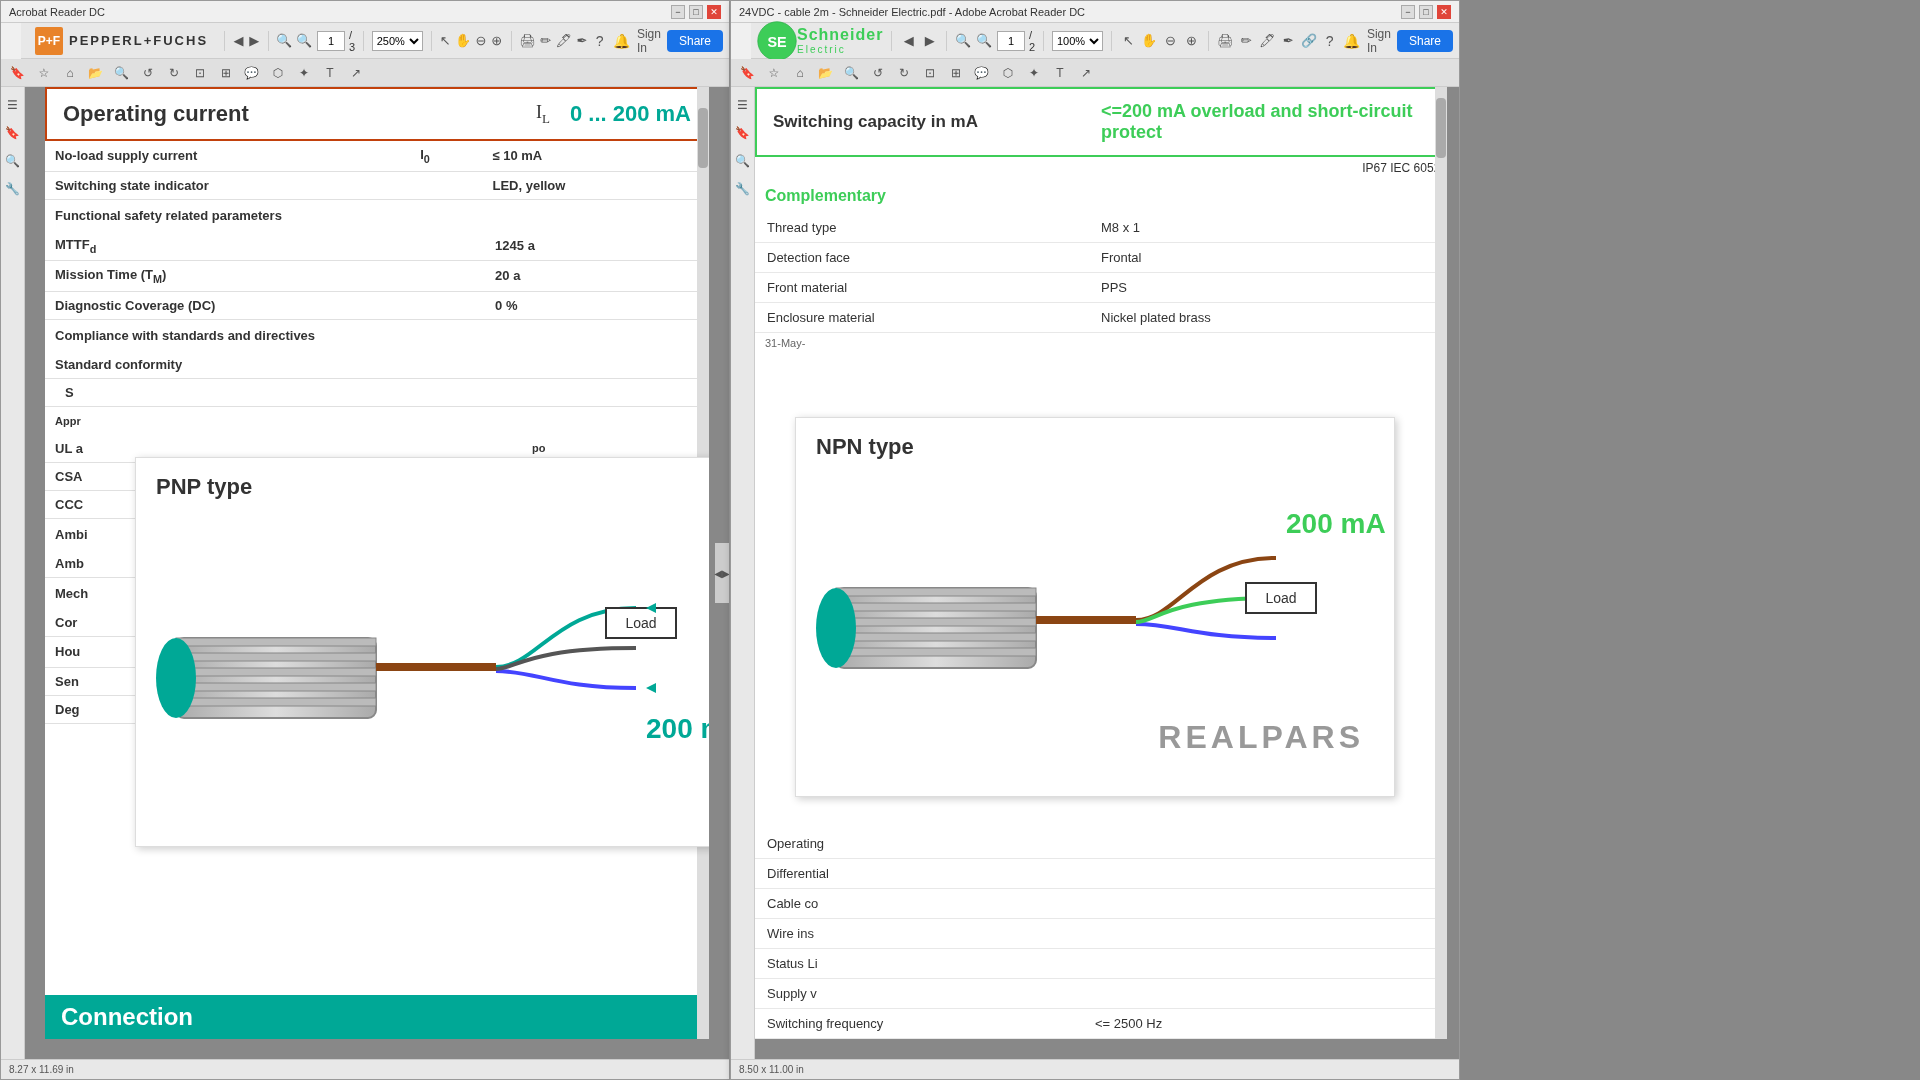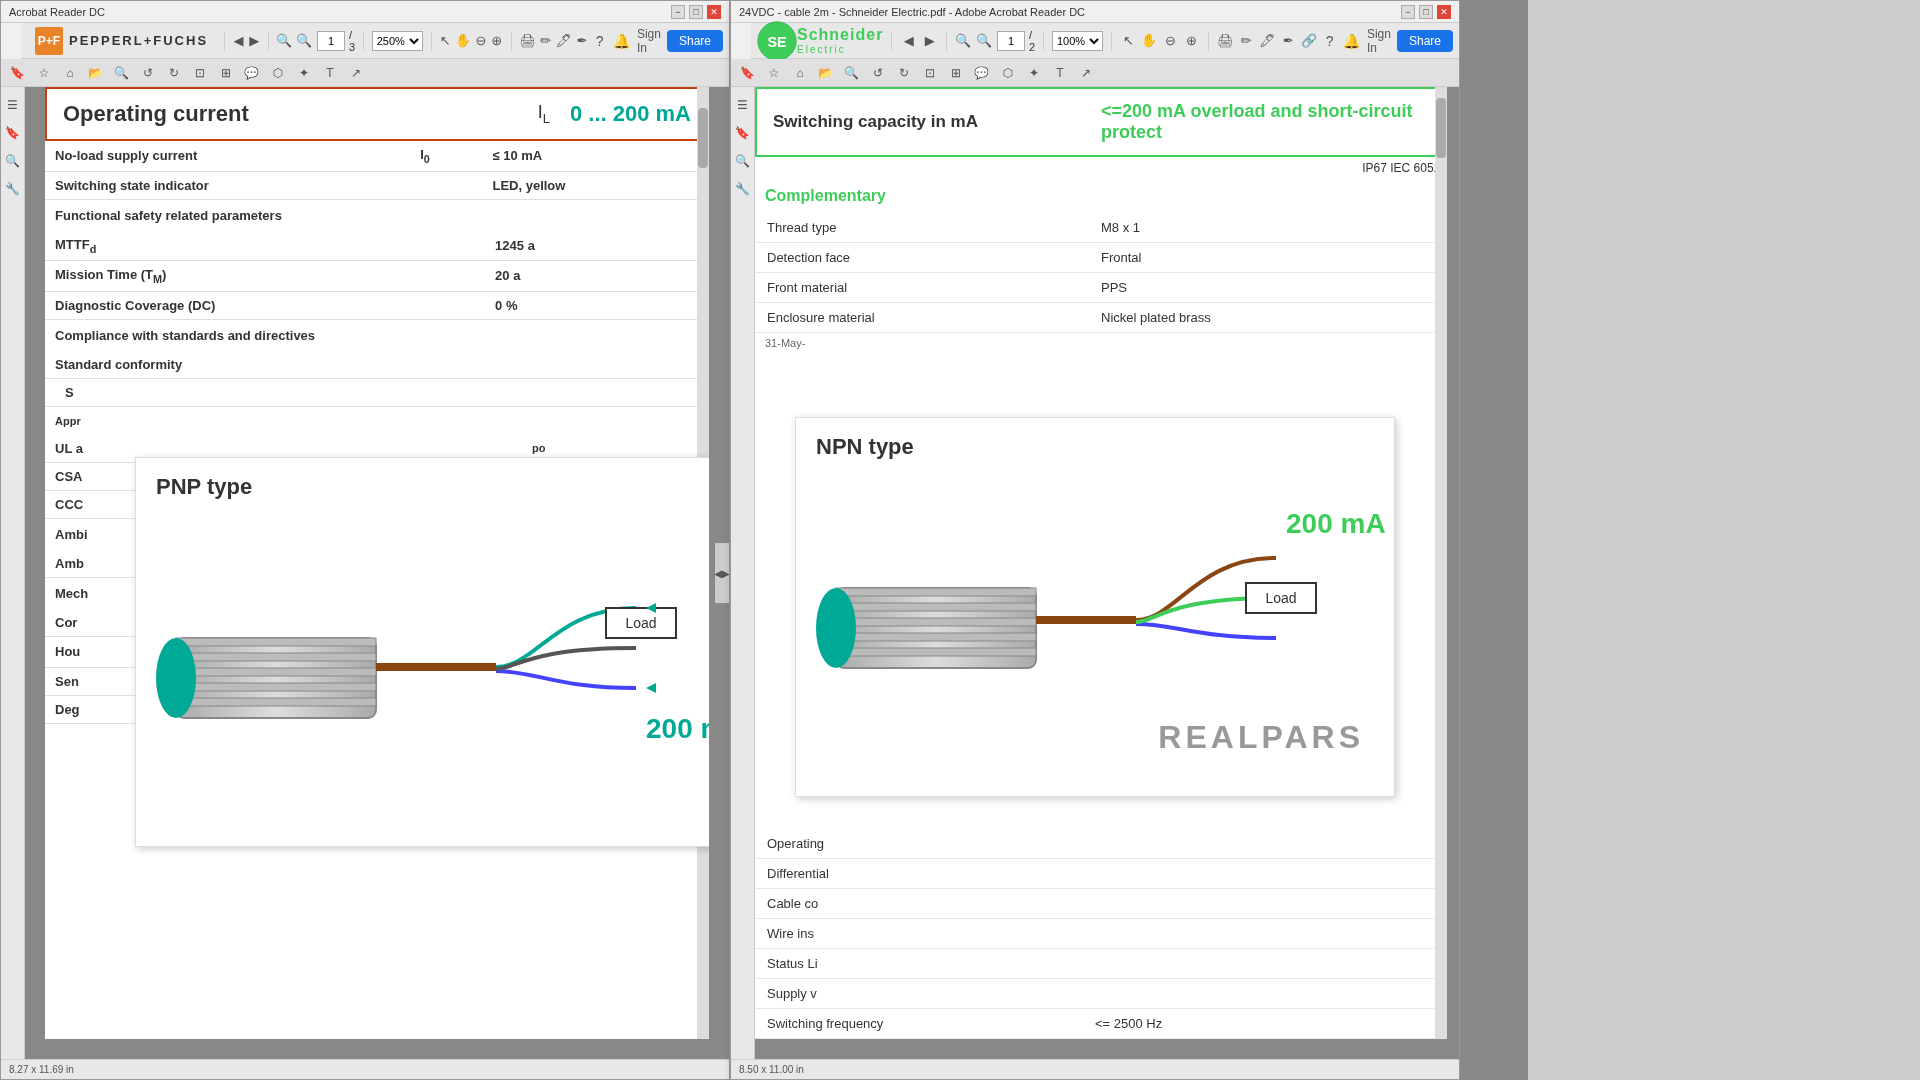--- a/index.html
+++ b/index.html
@@ -9,21 +9,21 @@
       overflow: hidden;
       font-family: Arial, sans-serif;
       background: #ccc;
       display: flex;
       flex-direction: column;
     }
 
     
     .windows-container {
       display: flex;
-      width: 1528px;
+      width: 1920px;
       height: 1080px;
       position: relative;
     }
 
     
     .window-left {
       width: 730px;
       height: 1080px;
       background: #f0f0f0;
       position: absolute;
@@ -278,20 +278,21 @@
       font-size: 22px;
       font-weight: bold;
       color: #333;
       flex: 1;
     }
 
     .op-current-symbol {
       font-size: 18px;
       color: #333;
       margin-right: 20px;
+      font-family: Liberation Serif, serif;
     }
 
     .op-current-value {
       font-size: 22px;
       font-weight: bold;
       color: #00a896;
     }
 
     
     .green-header {
@@ -730,20 +731,23 @@
 
               <polygon points="510,100 520,95 520,105" fill="#00a896"></polygon>
               <polygon points="510,180 520,175 520,185" fill="#00a896"></polygon>
 
               <text x="510" y="230" font-size="28" font-weight="bold" fill="#00a896">200 mA</text>
             </svg>
 
             
           </div>
 
+          <div class="connection-footer">
+            <span class="connection-text">Connection</span>
+          </div>
 
           <div class="scroll-bar">
             <div class="scroll-thumb"></div>
           </div>
 
         </div>
 
         <div class="collapse-handle" style="position:absolute; right:0; top:50%; transform:translateY(-50%); height:60px; background:#ccc; width:14px; display:flex; align-items:center; justify-content:center;">
           <span>◀▶</span>
         </div>

